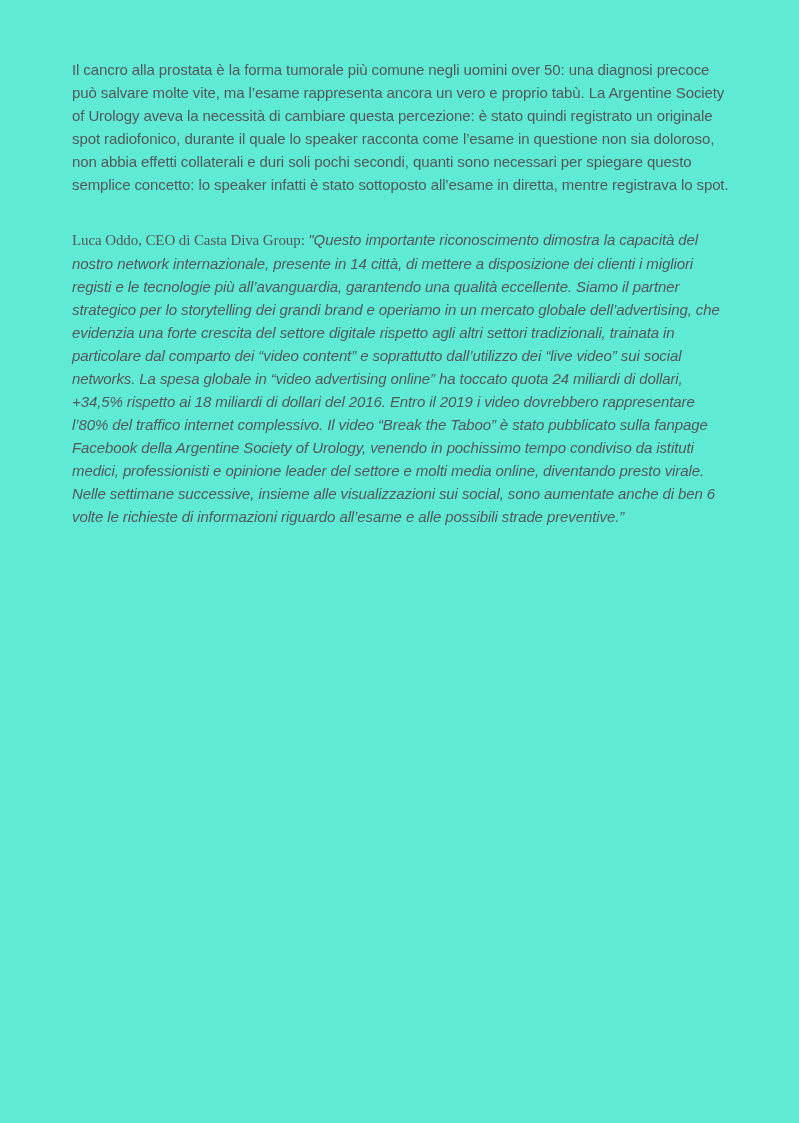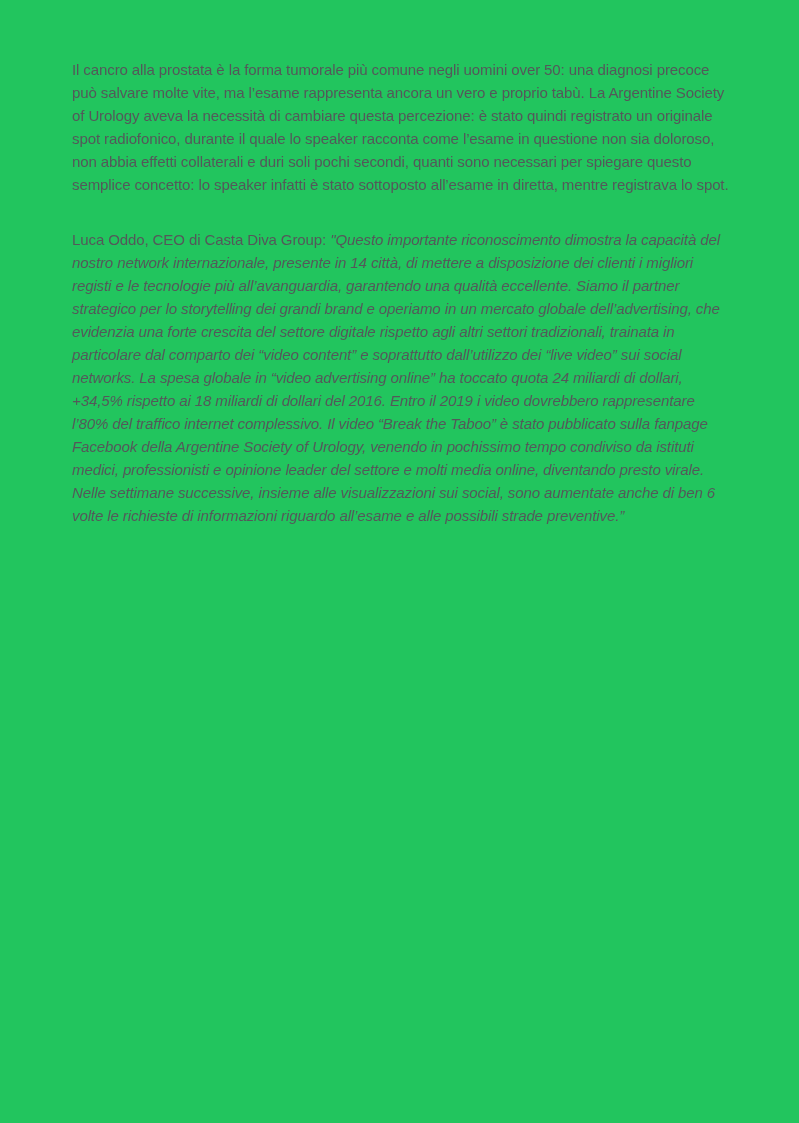--- a/index.html
+++ b/index.html
@@ -11,32 +11,33 @@
     width: 799px;
     min-height: 1123px;
     font-family: "Liberation Sans", "DejaVu Sans", sans-serif;
     -webkit-font-smoothing: antialiased;
   }
   .page {
     box-sizing: border-box;
     width: 799px;
     min-height: 1123px;
     padding: 58px 70px 40px 72px;
-    background: #22c55e;
+    background: #5eead4;
   }
   .article p {
     margin: 0 0 32px 0;
     font-size: 15px;
     line-height: 23px;
     letter-spacing: -0.1px;
     color: #54585a;
     text-align: left;
   }
   .quote-leadin {
     font-style: normal;
+    font-family: Liberation Serif, serif;
   }
   .quote-text {
     font-style: italic;
   }
 </style>
 </head>
 <body>
 
 <div class="page">
   <div class="article">

